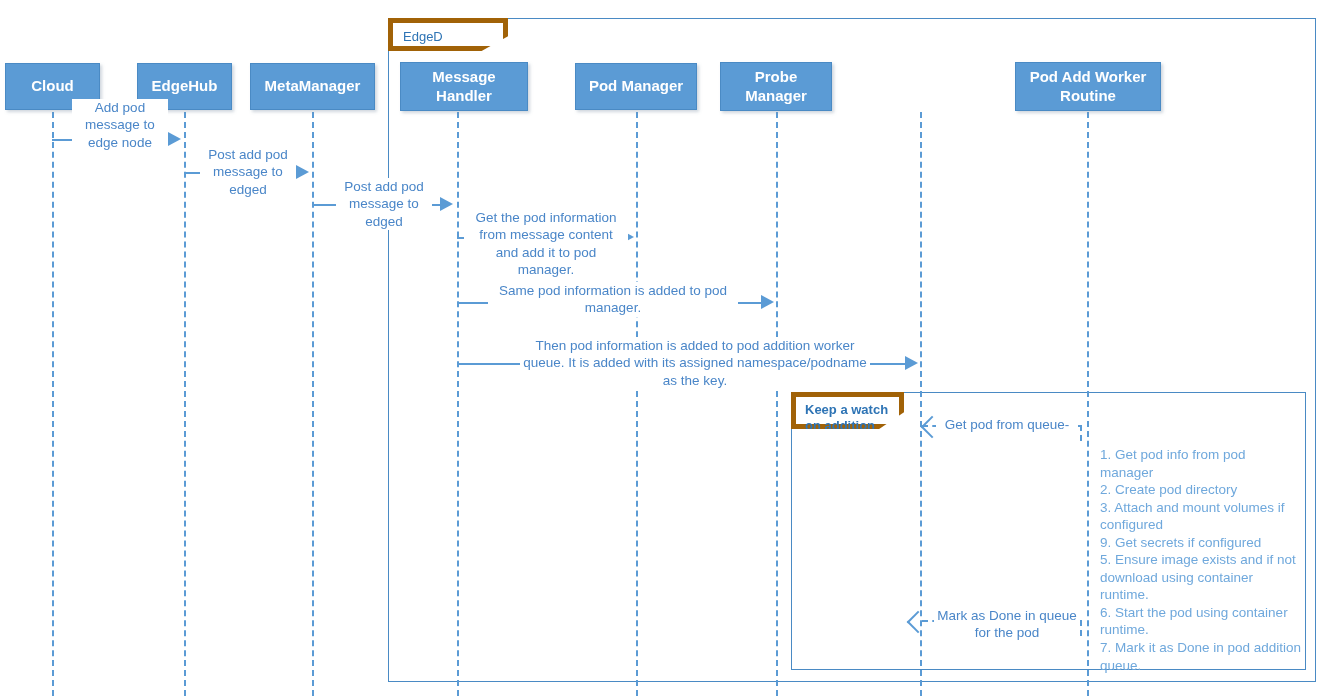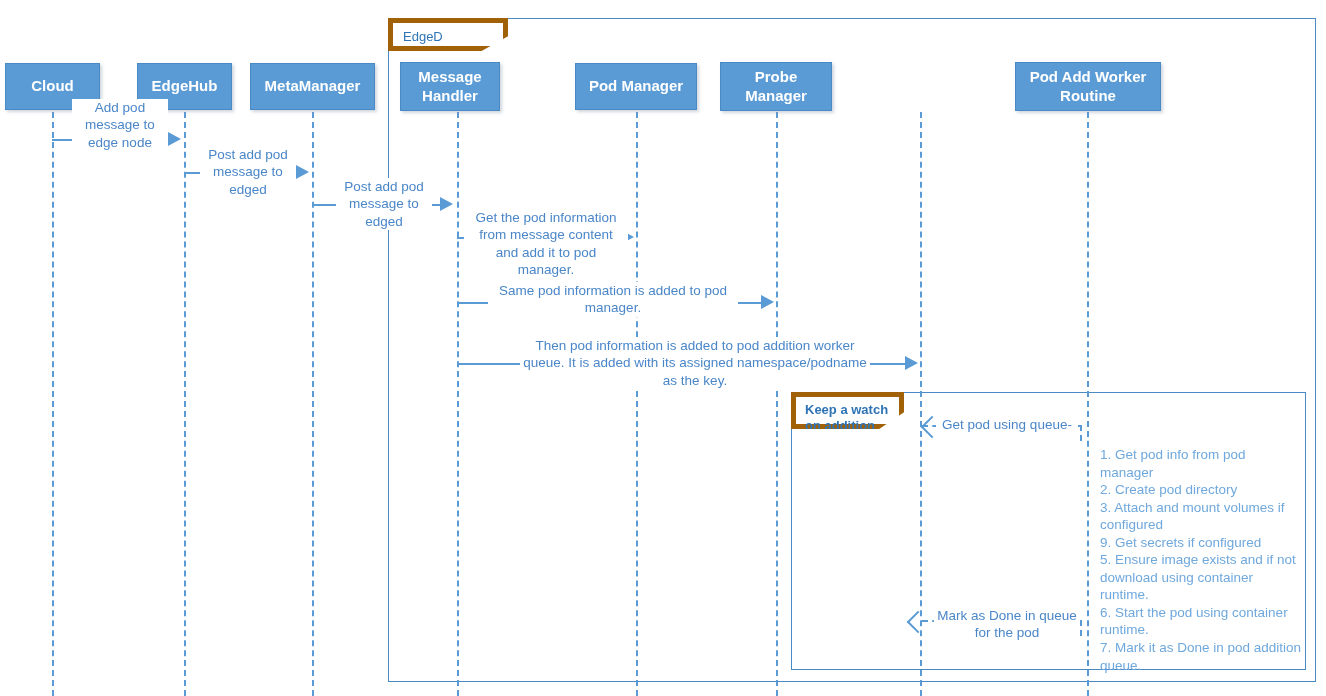--- a/index.html
+++ b/index.html
@@ -136,21 +136,21 @@
 
   <div class="actor-box" style="left:5px; top:63px; width:95px; height:47px;">
     <span>Cloud</span>
   </div>
   <div class="actor-box" style="left:137px; top:63px; width:95px; height:47px;">
     <span>EdgeHub</span>
   </div>
   <div class="actor-box" style="left:250px; top:63px; width:125px; height:47px;align-items:center;">
     <span>MetaManager</span>
   </div>
-  <div class="actor-box" style="left:400px; top:62px; width:100px; height:49px;">
+  <div class="actor-box" style="left:400px; top:62px; width:128px; height:49px;">
     <span>Message Handler</span>
   </div>
   <div class="actor-box" style="left:575px; top:63px; width:122px; height:47px;">
     <span>Pod Manager</span>
   </div>
   <div class="actor-box" style="left:720px; top:62px; width:112px; height:49px;">
     <span>Probe Manager</span>
   </div>
   <div class="actor-box" style="left:1015px; top:62px; width:146px; height:49px;">
     <span>Pod Add Worker Routine</span>
@@ -176,21 +176,21 @@
   <div class="arrow-right" style="left:761px; top:295px;"></div>
   <div class="msg-label" style="left:488px; top:282px; width:250px;">Same pod information is added to pod manager.</div>
 
   <div class="msg-line" style="left:457px; top:363px; width:456px;"></div>
   <div class="arrow-right" style="left:905px; top:356px;"></div>
   <div class="msg-label" style="left:520px; top:337px; width:350px;">Then pod information is added to pod addition worker queue. It is added with its assigned namespace/podname as the key.</div>
 
   <div class="msg-line dashed" style="left:922px; top:425px; width:160px;"></div>
   <div class="vline dashed" style="left:1080px; top:425px; height:16px;"></div>
   <div class="arrow-left-open" style="left:924px; top:419px;"></div>
-  <div class="msg-label" style="left:936px; top:416px; width:142px;">Get pod using queue-</div>
+  <div class="msg-label" style="left:936px; top:416px; width:142px;">Get pod from queue-</div>
 
   <div class="msg-line dashed" style="left:922px; top:620px; width:160px;"></div>
   <div class="vline dashed" style="left:1080px; top:620px; height:16px;"></div>
   <div class="arrow-left-open" style="left:910px; top:614px;"></div>
   <div class="msg-label" style="left:934px; top:607px; width:146px;">Mark as Done in queue for the pod</div>
 
   <div class="note-list" style="left:1100px; top:446px; width:202px;">
     <div>1. Get pod info from pod manager</div>
     <div>2. Create pod directory</div>
     <div>3. Attach and mount volumes if configured</div>

